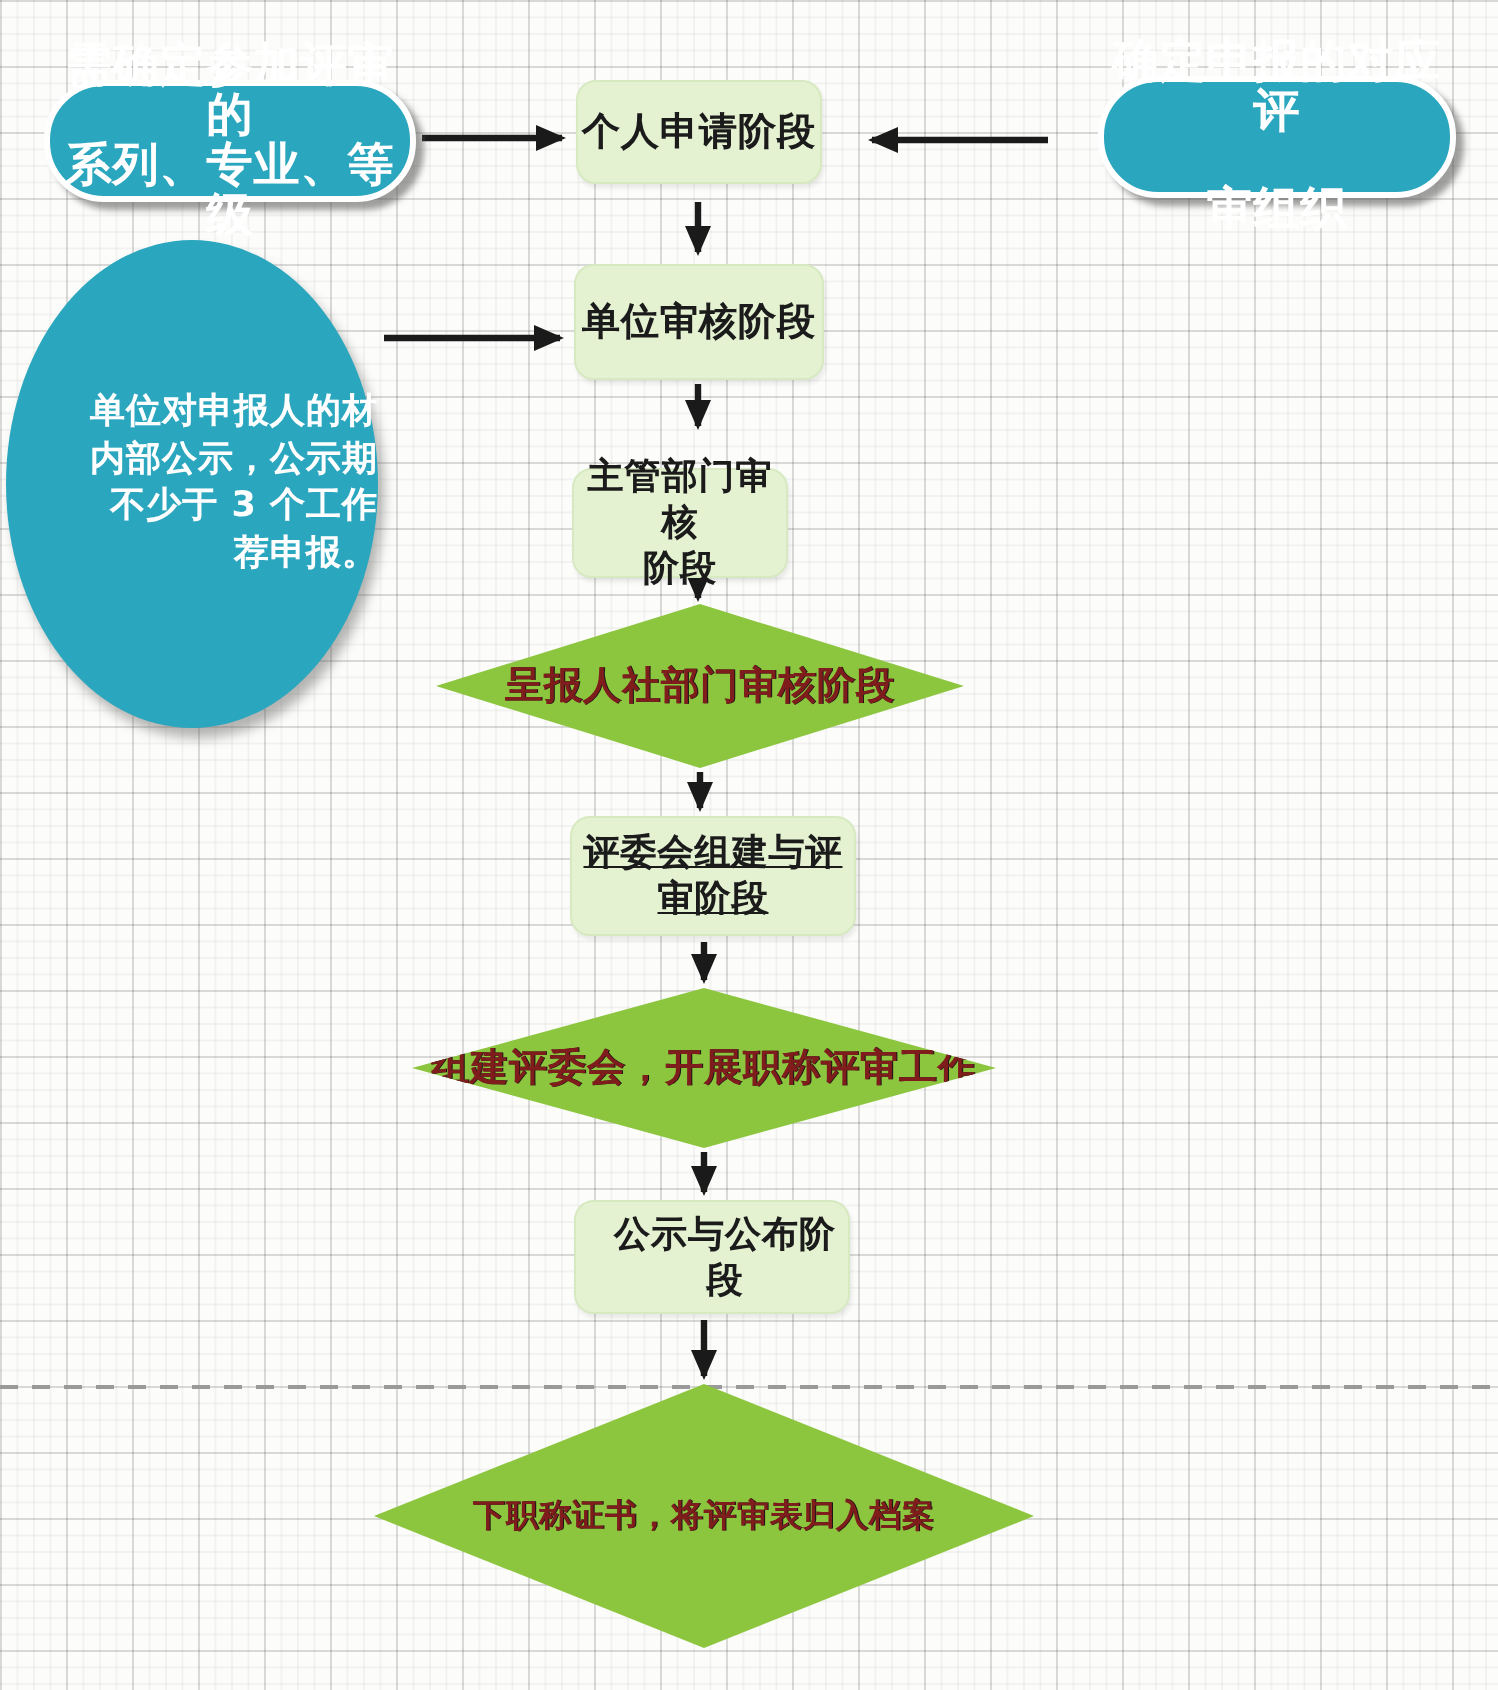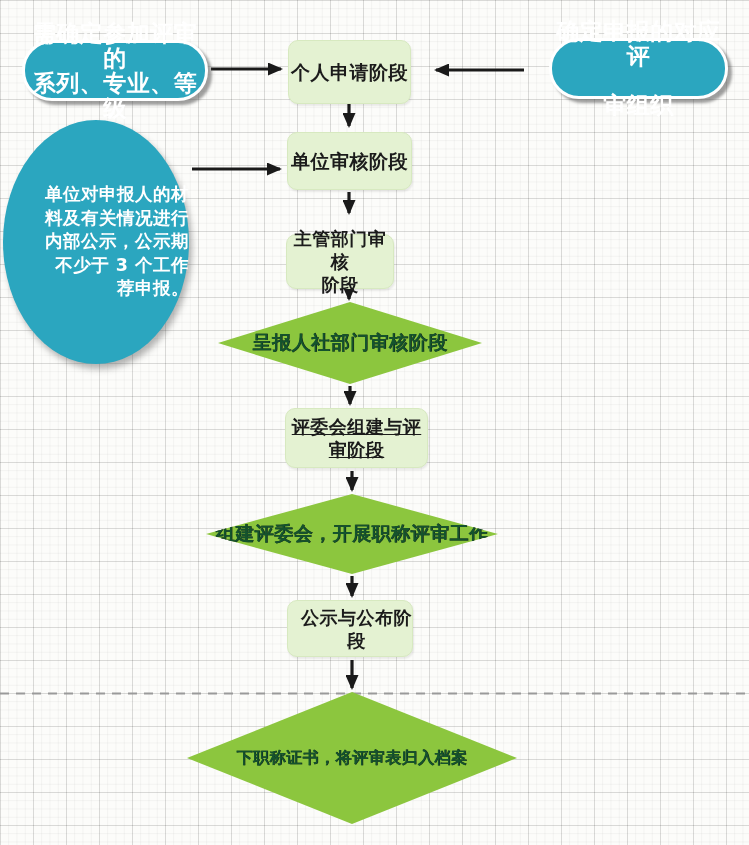--- a/index.html
+++ b/index.html
@@ -65,21 +65,21 @@
     text-align: center;
     box-sizing: border-box;
   }
   .stage .line { line-height: 24px; font-size: 19px; letter-spacing: 0.5px; }
   .stage.small .line { font-size: 18px; line-height: 23px; }
   
   .diamond {
     position: absolute;
     background: #8cc63e;
     clip-path: polygon(50% 0, 100% 50%, 50% 100%, 0 50%);
-    color: #14532d;
+    color: #7f1d1d;
     font-weight: bold;
     display: flex; align-items: center; justify-content: center;
     text-align: center;
   }
   .diamond .line { font-size: 19px; letter-spacing: 0.5px; text-shadow: 0.5px 0 0 #161616; }
   .diamond.big .line { font-size: 16px; }
 </style>
 </head>
 <body>
 
@@ -109,27 +109,26 @@
     <div class="line">系列、专业、等级</div>
   </div>
 
   <div class="pill" style="left:549px; top:38px; width:179px; height:61px;gap:24px;">
     <div class="line">确定申报的对应评</div>
     <div class="line">审组织</div>
   </div>
 
   <div class="ellipse" style="left:3px; top:120px; width:186px; height:244px;">
     <div class="line">单位对申报人的材</div>
-    <div class="line">料及有关情况进行</div>
     <div class="line">内部公示，公示期</div>
     <div class="line">不少于 3 个工作</div>
     <div class="line">荐申报。</div>
   </div>
 
-  <div class="stage" style="left:288px; top:40px; width:123px; height:64px;">
+  <div class="stage" style="left:288px; top:40px; width:123px; height:52px;">
     <div class="line">个人申请阶段</div>
   </div>
 
   <div class="stage" style="left:287px; top:132px; width:125px; height:58px;">
     <div class="line">单位审核阶段</div>
   </div>
 
   <div class="stage small" style="left:286px; top:234px; width:108px; height:55px;">
     <div class="line">主管部门审核</div>
     <div class="line">阶段</div>
@@ -141,21 +140,21 @@
 
   <div class="stage small" style="left:285px; top:408px; width:143px; height:60px;text-decoration:underline;">
     <div class="line">评委会组建与评</div>
     <div class="line">审阶段</div>
   </div>
 
   <div class="diamond" style="left:206px; top:494px; width:292px; height:80px;">
     <div class="line">组建评委会，开展职称评审工作</div>
   </div>
 
-  <div class="stage small" style="left:287px; top:600px; width:126px; height:57px;padding-left:13px;">
+  <div class="stage small" style="left:287px; top:600px; width:138px; height:57px;padding-left:13px;">
     <div class="line">公示与公布阶</div>
     <div class="line">段</div>
   </div>
 
   <div class="diamond big" style="left:187px; top:692px; width:330px; height:132px;">
     <div class="line">下职称证书，将评审表归入档案</div>
   </div>
 
 </div>
 

